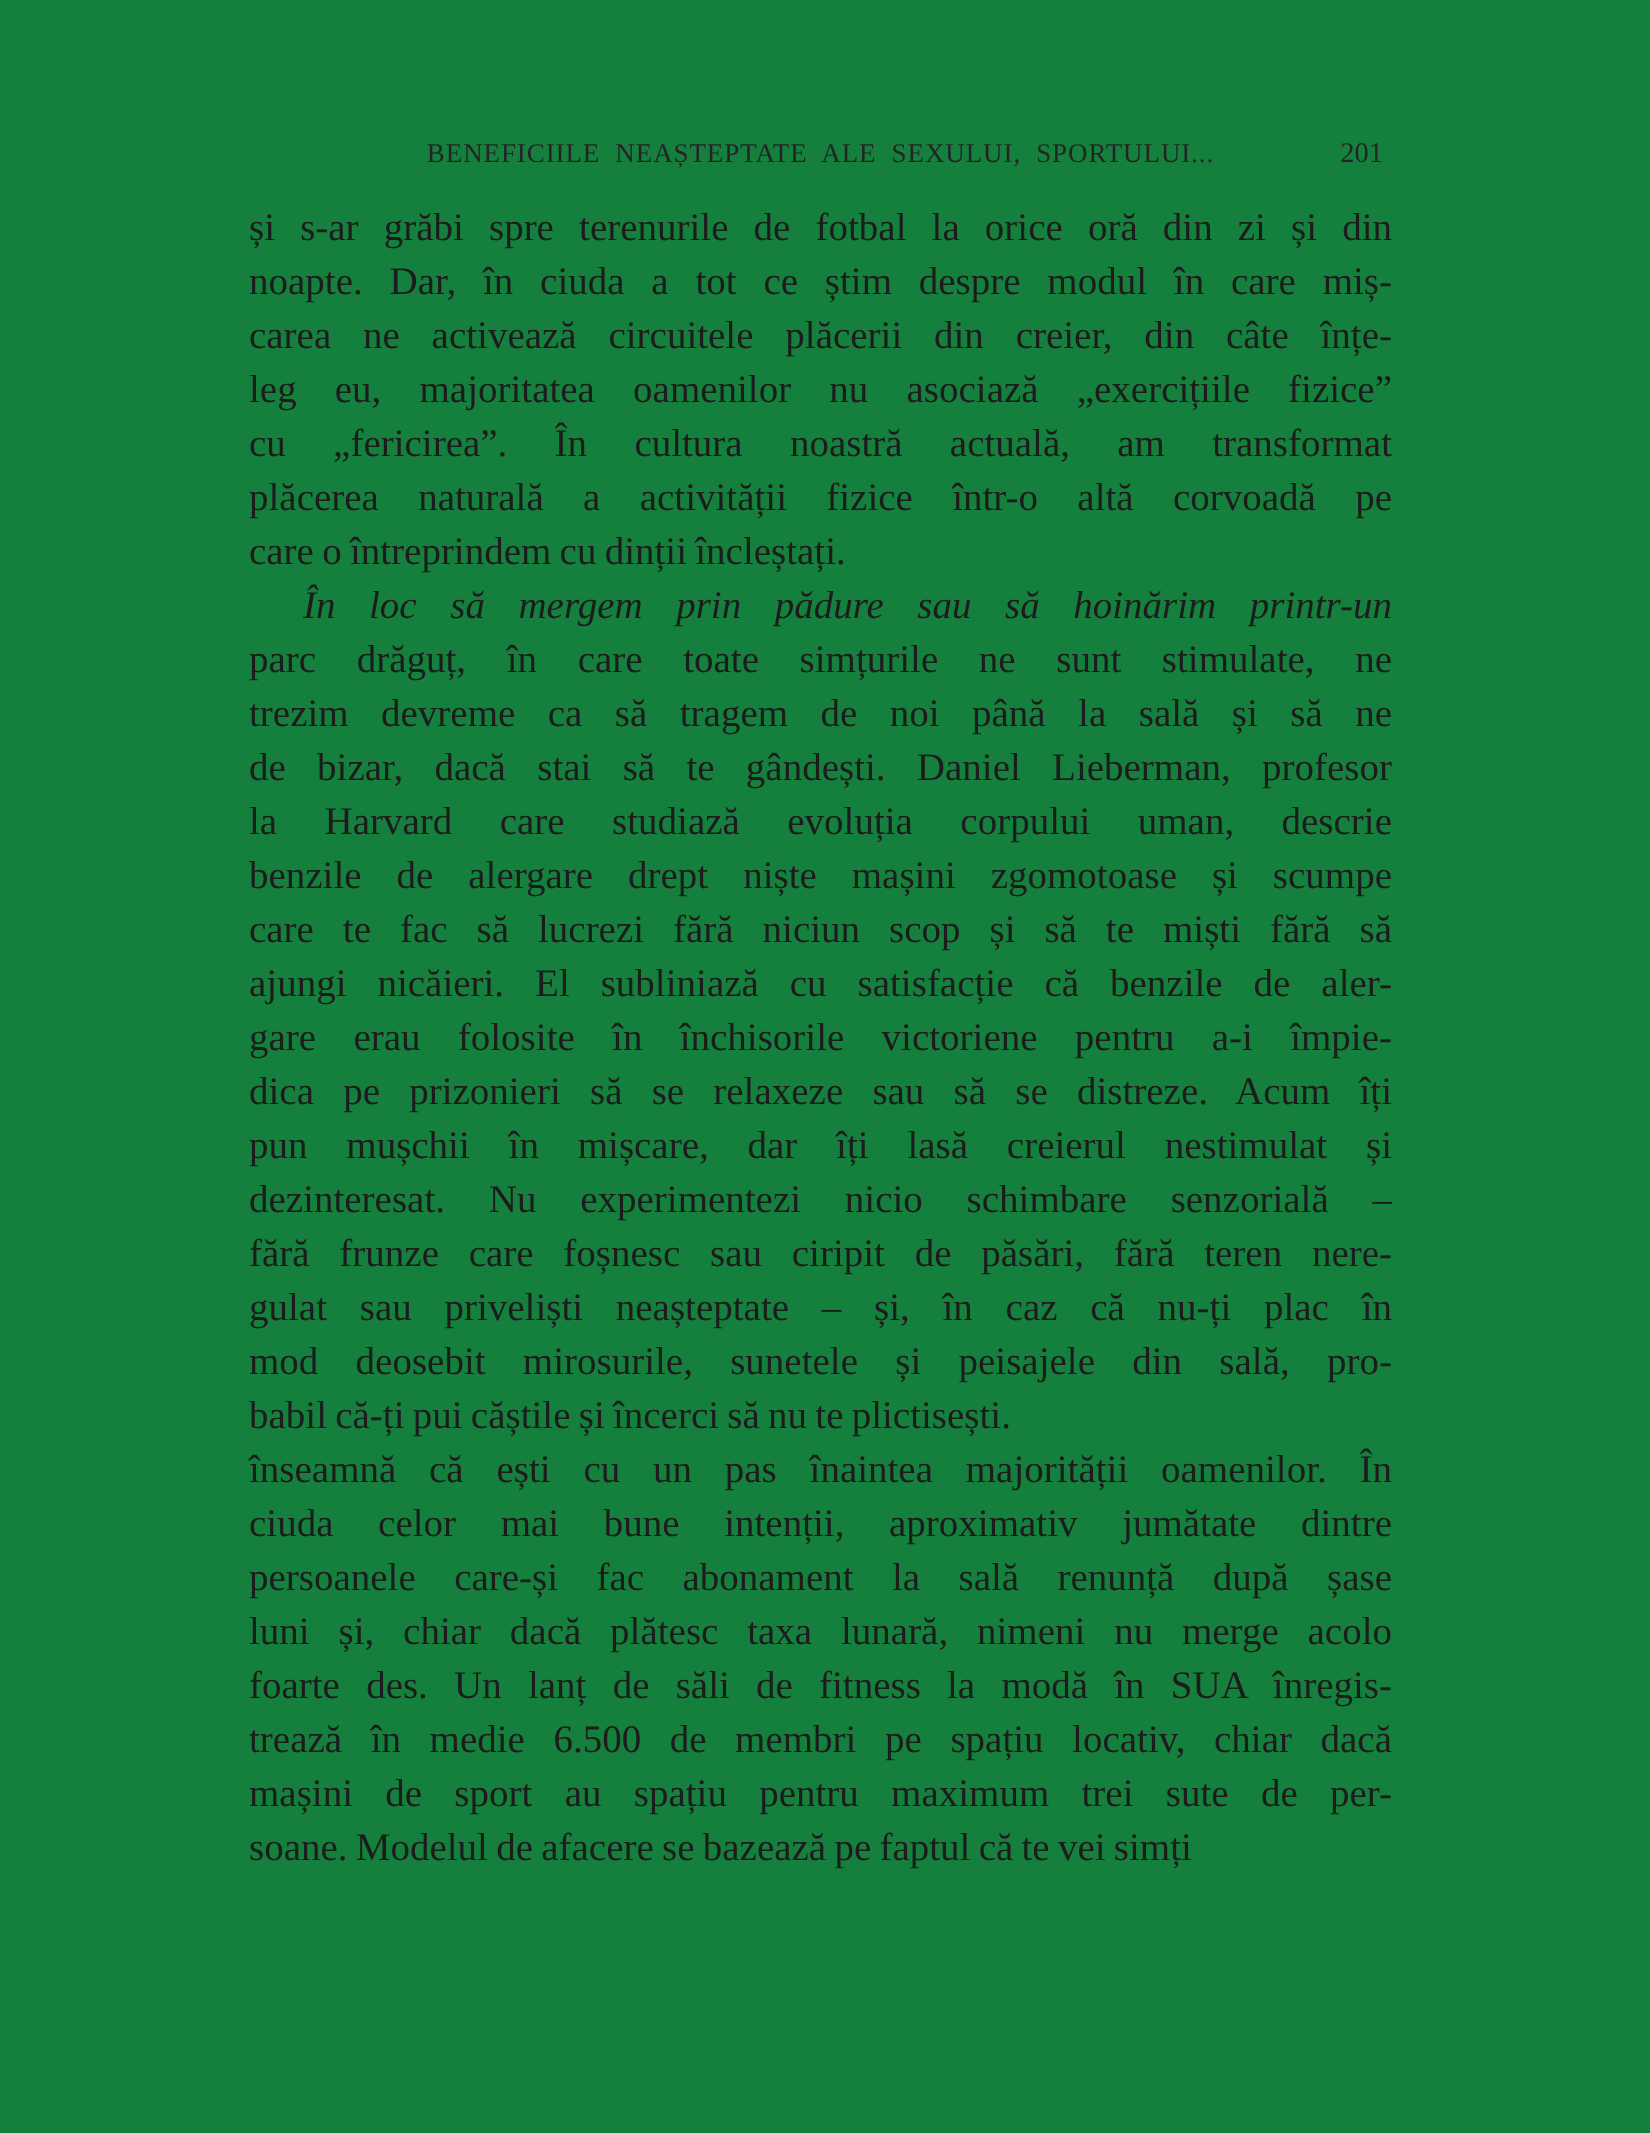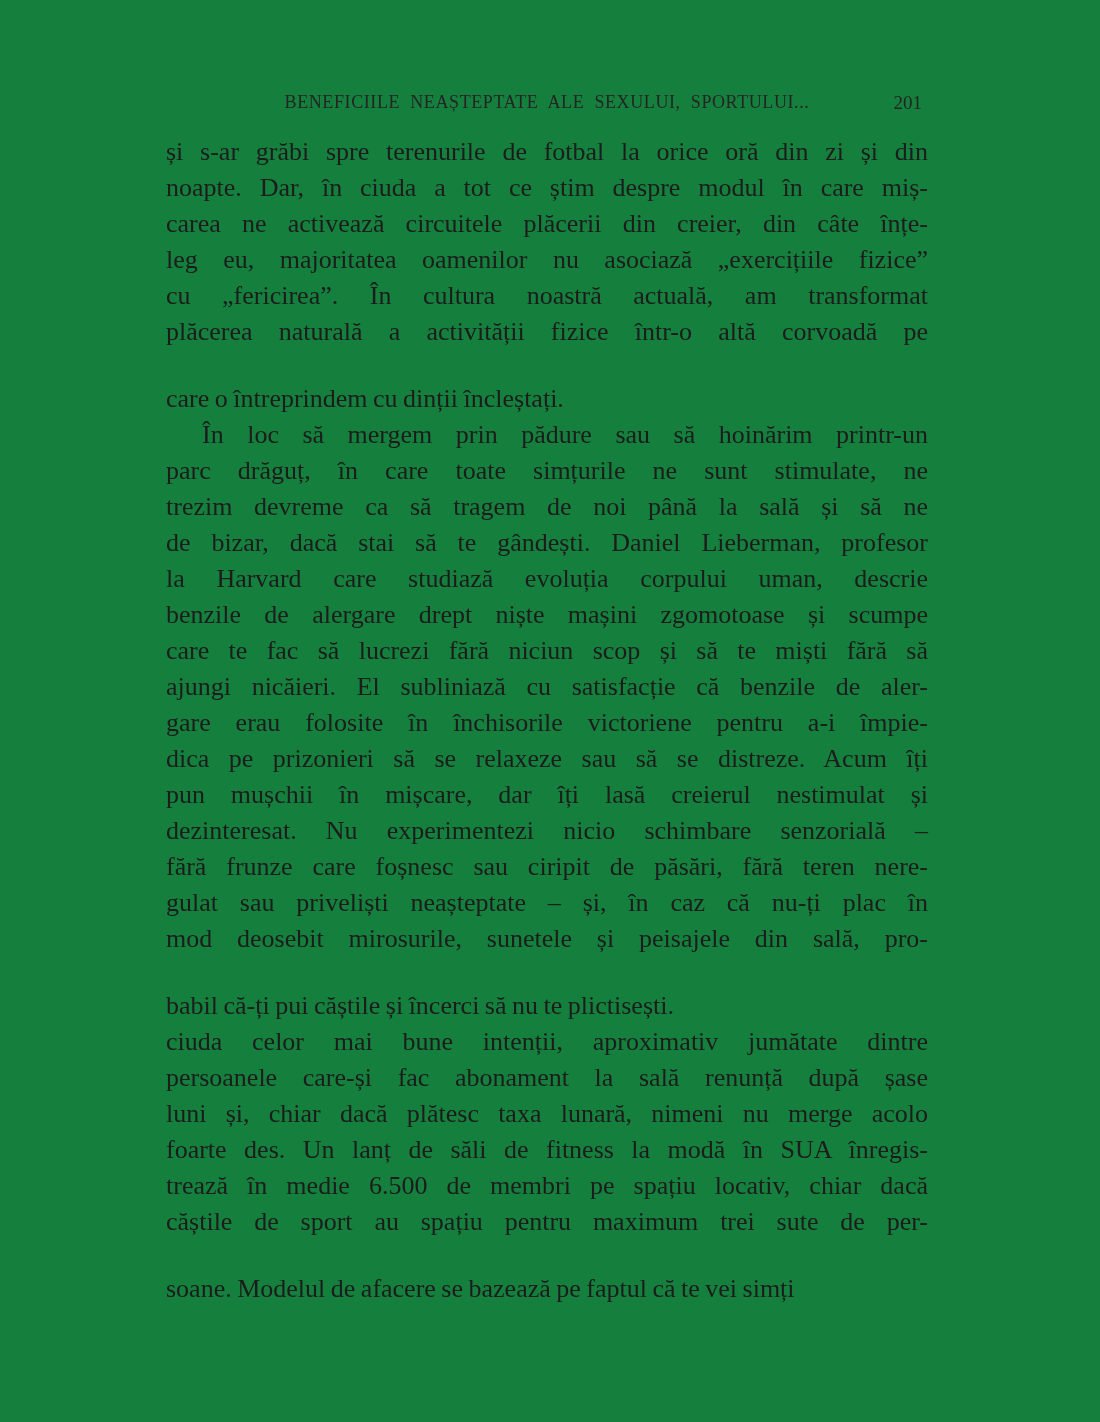--- a/index.html
+++ b/index.html
@@ -50,22 +50,22 @@
     line-height: 36px;
     word-spacing: -1px;
   }
   .para { margin: 0; padding: 0; }
   .line {
     text-align: justify;
     text-align-last: justify;
     height: 36px;
     overflow: visible;
   }
-  .line.last { text-align-last: left; margin-top: 31px; }
-  .line.indent { text-indent: 36px; }
+  .line.last { text-align-last: left; }
+  .line.indent { text-indent: 36px; font-style: italic; }
 </style>
 </head>
 <body>
 
 <div class="page">
   <header class="running-head">
     <div class="head-title">BENEFICIILE NEAȘTEPTATE ALE SEXULUI, SPORTULUI...</div>
     <div class="page-number">201</div>
   </header>
 
@@ -91,22 +91,23 @@
         <div class="line">gare erau folosite în închisorile victoriene pentru a-i împie-</div>
         <div class="line">dica pe prizonieri să se relaxeze sau să se distreze. Acum îți</div>
         <div class="line">pun mușchii în mișcare, dar îți lasă creierul nestimulat și</div>
         <div class="line">dezinteresat. Nu experimentezi nicio schimbare senzorială –</div>
         <div class="line">fără frunze care foșnesc sau ciripit de păsări, fără teren nere-</div>
         <div class="line">gulat sau priveliști neașteptate – și, în caz că nu-ți plac în</div>
         <div class="line">mod deosebit mirosurile, sunetele și peisajele din sală, pro-</div>
         <div class="line last">babil că-ți pui căștile și încerci să nu te plictisești.</div>
       </div>
       <div class="para">
+        <div class="line">înseamnă că ești cu un pas înaintea majorității oamenilor. În</div>
         <div class="line">ciuda celor mai bune intenții, aproximativ jumătate dintre</div>
         <div class="line">persoanele care-și fac abonament la sală renunță după șase</div>
         <div class="line">luni și, chiar dacă plătesc taxa lunară, nimeni nu merge acolo</div>
         <div class="line">foarte des. Un lanț de săli de fitness la modă în SUA înregis-</div>
         <div class="line">trează în medie 6.500 de membri pe spațiu locativ, chiar dacă</div>
-        <div class="line">căștile de sport au spațiu pentru maximum trei sute de per-</div>
+        <div class="line">mașini de sport au spațiu pentru maximum trei sute de per-</div>
         <div class="line last">soane. Modelul de afacere se bazează pe faptul că te vei simți</div>
       </div>
     </main>
 </div>
 
 </body></html>

